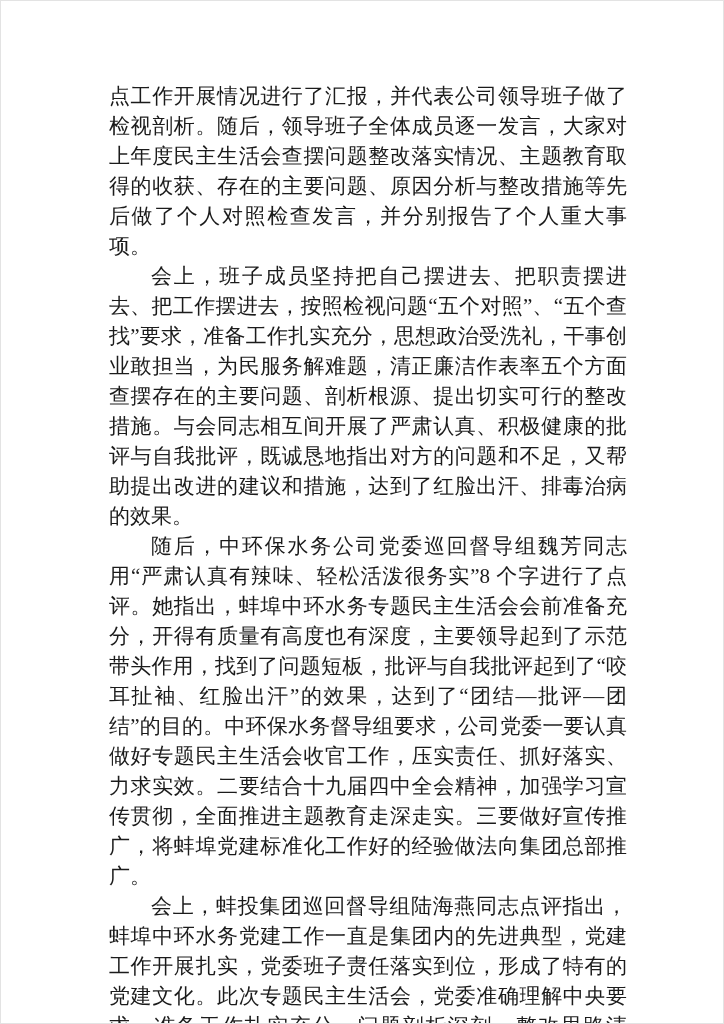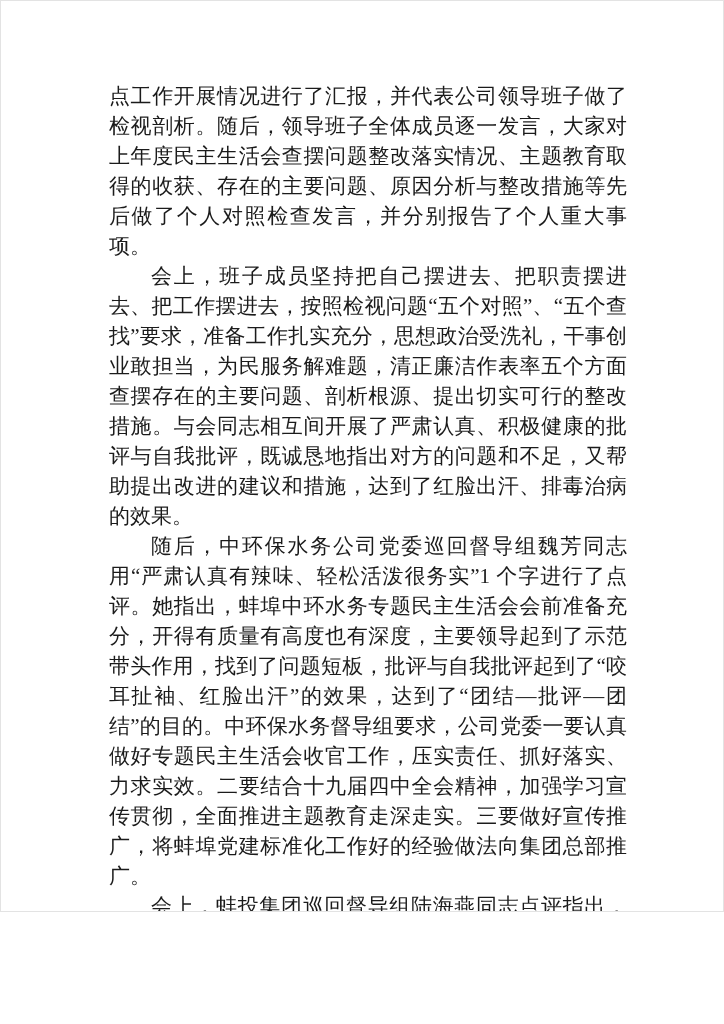--- a/index.html
+++ b/index.html
@@ -3,21 +3,21 @@
 <meta charset="utf-8">
 <style>
   html, body {
     margin: 0;
     padding: 0;
     background: #ffffff;
   }
   .page {
     position: relative;
     width: 724px;
-    height: 912px;
+    height: 1024px;
     box-sizing: border-box;
     background: #ffffff;
     border: 1px solid #e3e3e3;
     overflow: hidden;
     font-family: "Liberation Serif", "DejaVu Serif", serif;
     padding-left: 34px;
   }
   .content {
     position: absolute;
     left: 108px;
@@ -49,17 +49,17 @@
     color: #1b1b1b;
   }
 </style>
 </head>
 <body>
 
 <div class="page">
   <div class="content">
     <p class="para continuation">点工作开展情况进行了汇报，并代表公司领导班子做了检视剖析。随后，领导班子全体成员逐一发言，大家对上年度民主生活会查摆问题整改落实情况、主题教育取得的收获、存在的主要问题、原因分析与整改措施等先后做了个人对照检查发言，并分别报告了个人重大事项。</p>
     <p class="para">会上，班子成员坚持把自己摆进去、把职责摆进去、把工作摆进去，按照检视问题“五个对照”、“五个查找”要求，准备工作扎实充分，思想政治受洗礼，干事创业敢担当，为民服务解难题，清正廉洁作表率五个方面查摆存在的主要问题、剖析根源、提出切实可行的整改措施。与会同志相互间开展了严肃认真、积极健康的批评与自我批评，既诚恳地指出对方的问题和不足，又帮助提出改进的建议和措施，达到了红脸出汗、排毒治病的效果。</p>
-    <p class="para">随后，中环保水务公司党委巡回督导组魏芳同志用“严肃认真有辣味、轻松活泼很务实”1 个字进行了点评。她指出，蚌埠中环水务专题民主生活会会前准备充分，开得有质量有高度也有深度，主要领导起到了示范带头作用，找到了问题短板，批评与自我批评起到了“咬耳扯袖、红脸出汗”的效果，达到了“团结—批评—团结”的目的。中环保水务督导组要求，公司党委一要认真做好专题民主生活会收官工作，压实责任、抓好落实、力求实效。二要结合十九届四中全会精神，加强学习宣传贯彻，全面推进主题教育走深走实。三要做好宣传推广，将蚌埠党建标准化工作好的经验做法向集团总部推广。</p>
+    <p class="para">随后，中环保水务公司党委巡回督导组魏芳同志用“严肃认真有辣味、轻松活泼很务实”8 个字进行了点评。她指出，蚌埠中环水务专题民主生活会会前准备充分，开得有质量有高度也有深度，主要领导起到了示范带头作用，找到了问题短板，批评与自我批评起到了“咬耳扯袖、红脸出汗”的效果，达到了“团结—批评—团结”的目的。中环保水务督导组要求，公司党委一要认真做好专题民主生活会收官工作，压实责任、抓好落实、力求实效。二要结合十九届四中全会精神，加强学习宣传贯彻，全面推进主题教育走深走实。三要做好宣传推广，将蚌埠党建标准化工作好的经验做法向集团总部推广。</p>
     <p class="para">会上，蚌投集团巡回督导组陆海燕同志点评指出，蚌埠中环水务党建工作一直是集团内的先进典型，党建工作开展扎实，党委班子责任落实到位，形成了特有的党建文化。此次专题民主生活会，党委准确理解中央要求，准备工作扎实充分，问题剖析深刻，整改思路清晰，班子成员以自我革命</p>
   </div>
   <div class="page-number">2</div>
 </div>
 
 </body></html>

